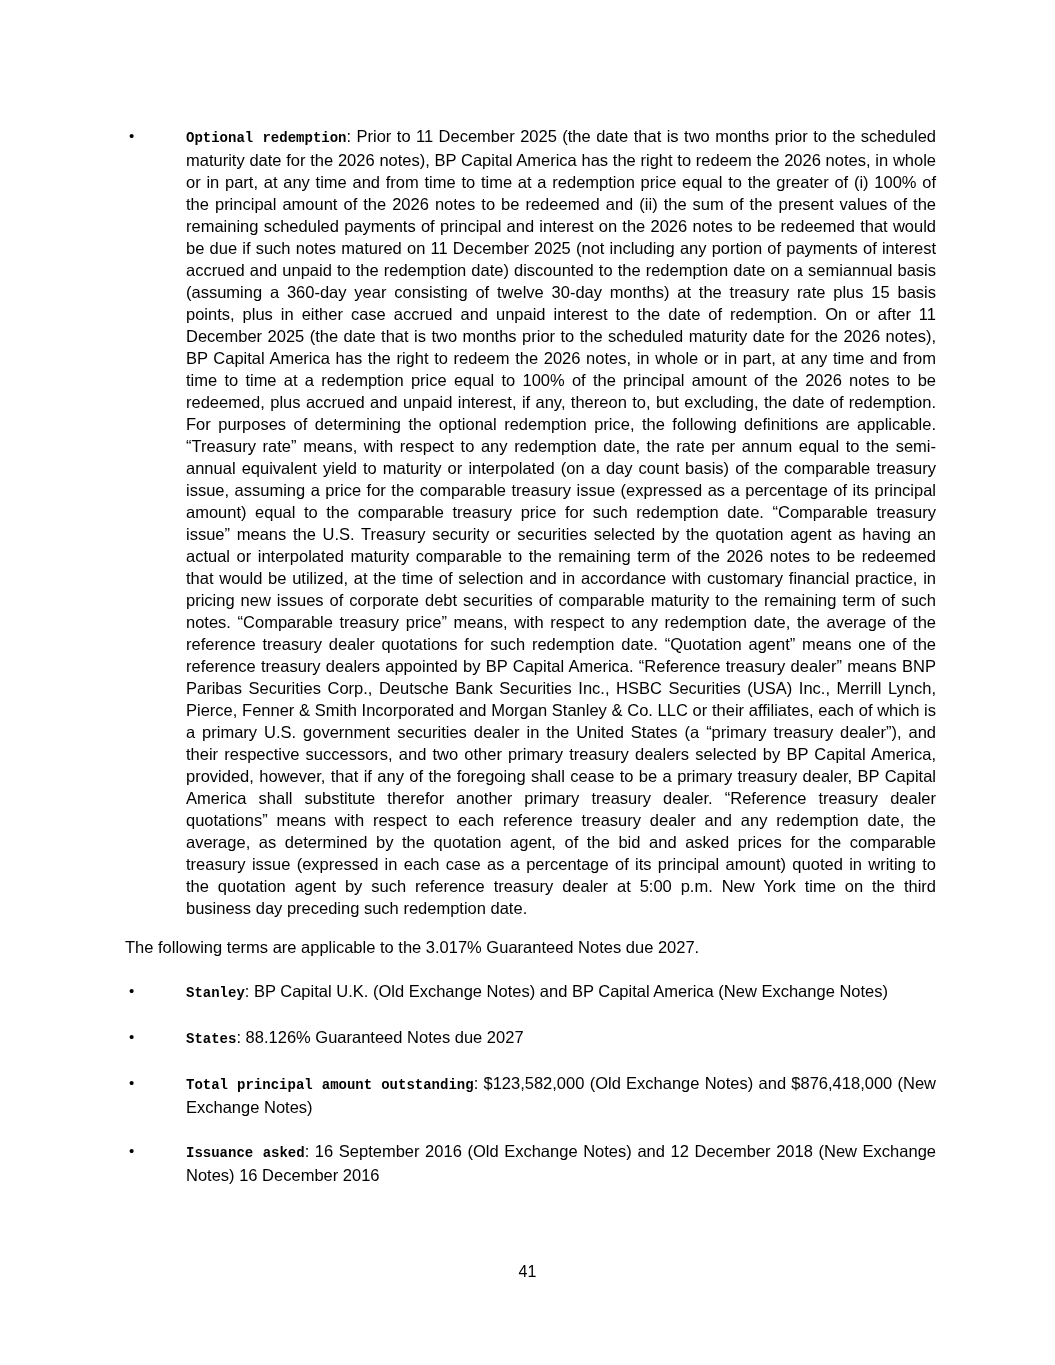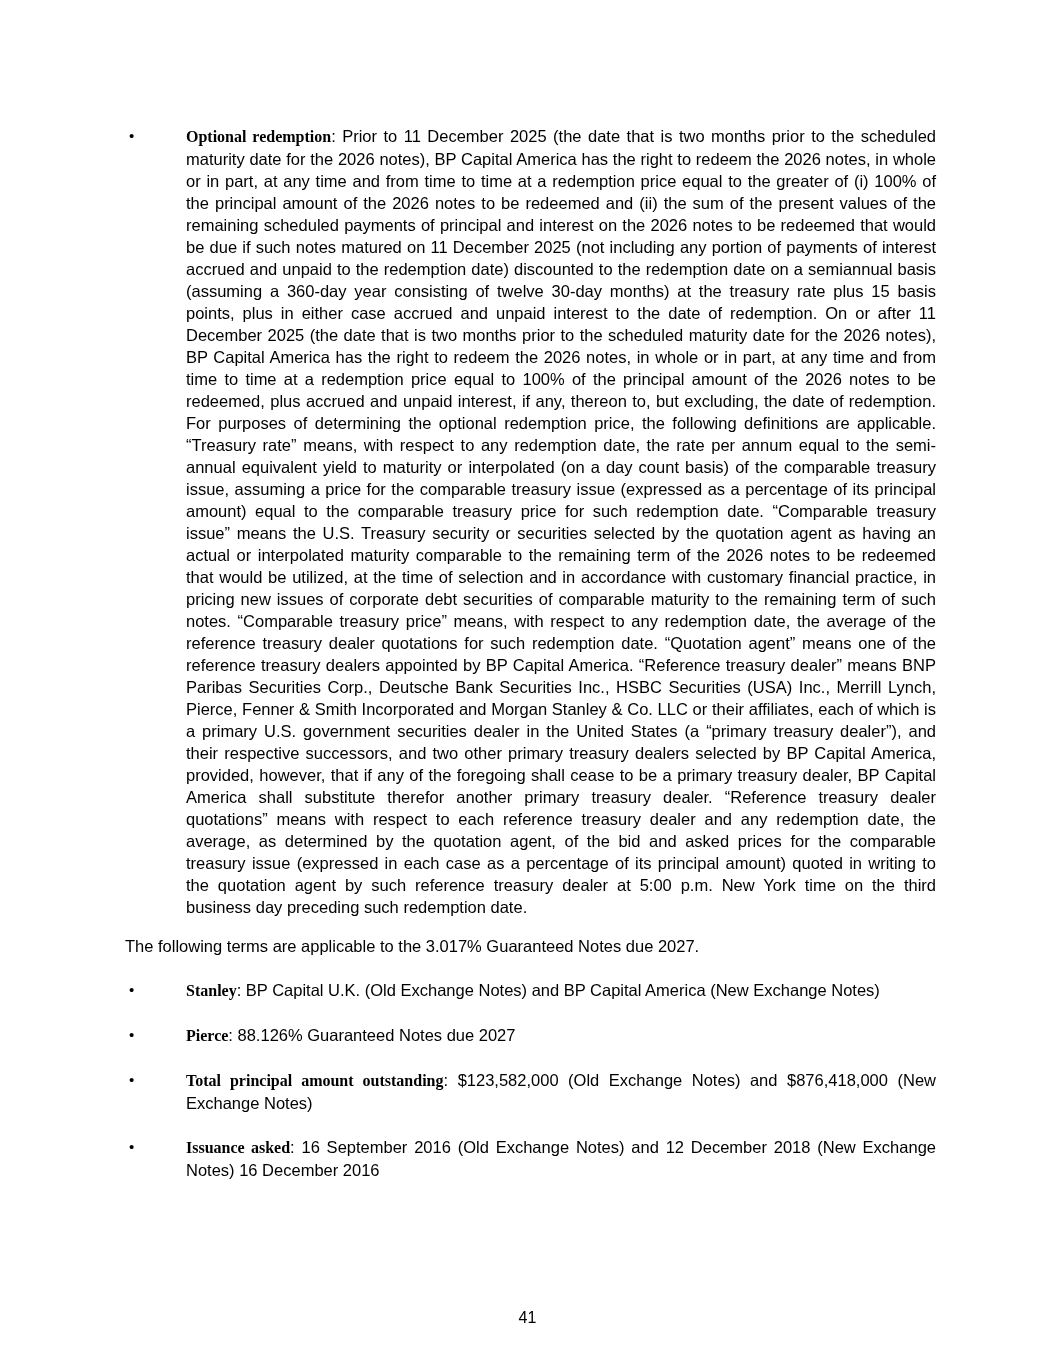--- a/index.html
+++ b/index.html
@@ -27,42 +27,41 @@
     width: 61px;
     padding-left: 4px;
     font-size: 15px;
     line-height: 22px;
   }
   .bullet-body {
     flex: 1;
     text-align: justify;
   }
   .bold-label {
-    font-family: Liberation Serif, serif;
+    font-family: Liberation Mono, monospace;
     font-weight: bold;
-    font-size: 16px;
+    font-size: 14px;
   }
   .section-heading {
     font-family: "Liberation Serif", serif;
     font-weight: bold;
     font-size: 17.5px;
     line-height: 22px;
     margin-top: 17px;
   }
   .intro-paragraph { margin-top: 17px; }
   .term { margin-top: 22px; }
   .page-number {
     position: absolute;
     top: 1261px;
     left: 0;
     width: 100%;
     text-align: center;
     font-size: 16px;
     line-height: 22px;
-    margin-top: 46px;
   }
 </style>
 </head>
 <body>
 
 <div class="page">
   <div class="content">
 
     <div class="bullet-item">
       <span class="bullet-marker">•</span>
@@ -72,21 +71,21 @@
 
     <p class="intro-paragraph">The following terms are applicable to the 3.017% Guaranteed Notes due 2027.</p>
 
     <div class="bullet-item term">
       <span class="bullet-marker">•</span>
       <p class="bullet-body"><span class="bold-label">Stanley</span><span>: BP Capital U.K. (Old Exchange Notes) and BP Capital America (New Exchange Notes)</span></p>
     </div>
 
     <div class="bullet-item term">
       <span class="bullet-marker">•</span>
-      <p class="bullet-body"><span class="bold-label">Pierce</span><span>: 88.126% Guaranteed Notes due 2027</span></p>
+      <p class="bullet-body"><span class="bold-label">States</span><span>: 88.126% Guaranteed Notes due 2027</span></p>
     </div>
 
     <div class="bullet-item term">
       <span class="bullet-marker">•</span>
       <p class="bullet-body"><span class="bold-label">Total principal amount outstanding</span><span>: $123,582,000 (Old Exchange Notes) and $876,418,000 (New Exchange Notes)</span></p>
     </div>
 
     <div class="bullet-item term">
       <span class="bullet-marker">•</span>
       <p class="bullet-body"><span class="bold-label">Issuance asked</span><span>: 16 September 2016 (Old Exchange Notes) and 12 December 2018 (New Exchange Notes) 16 December 2016</span></p>

